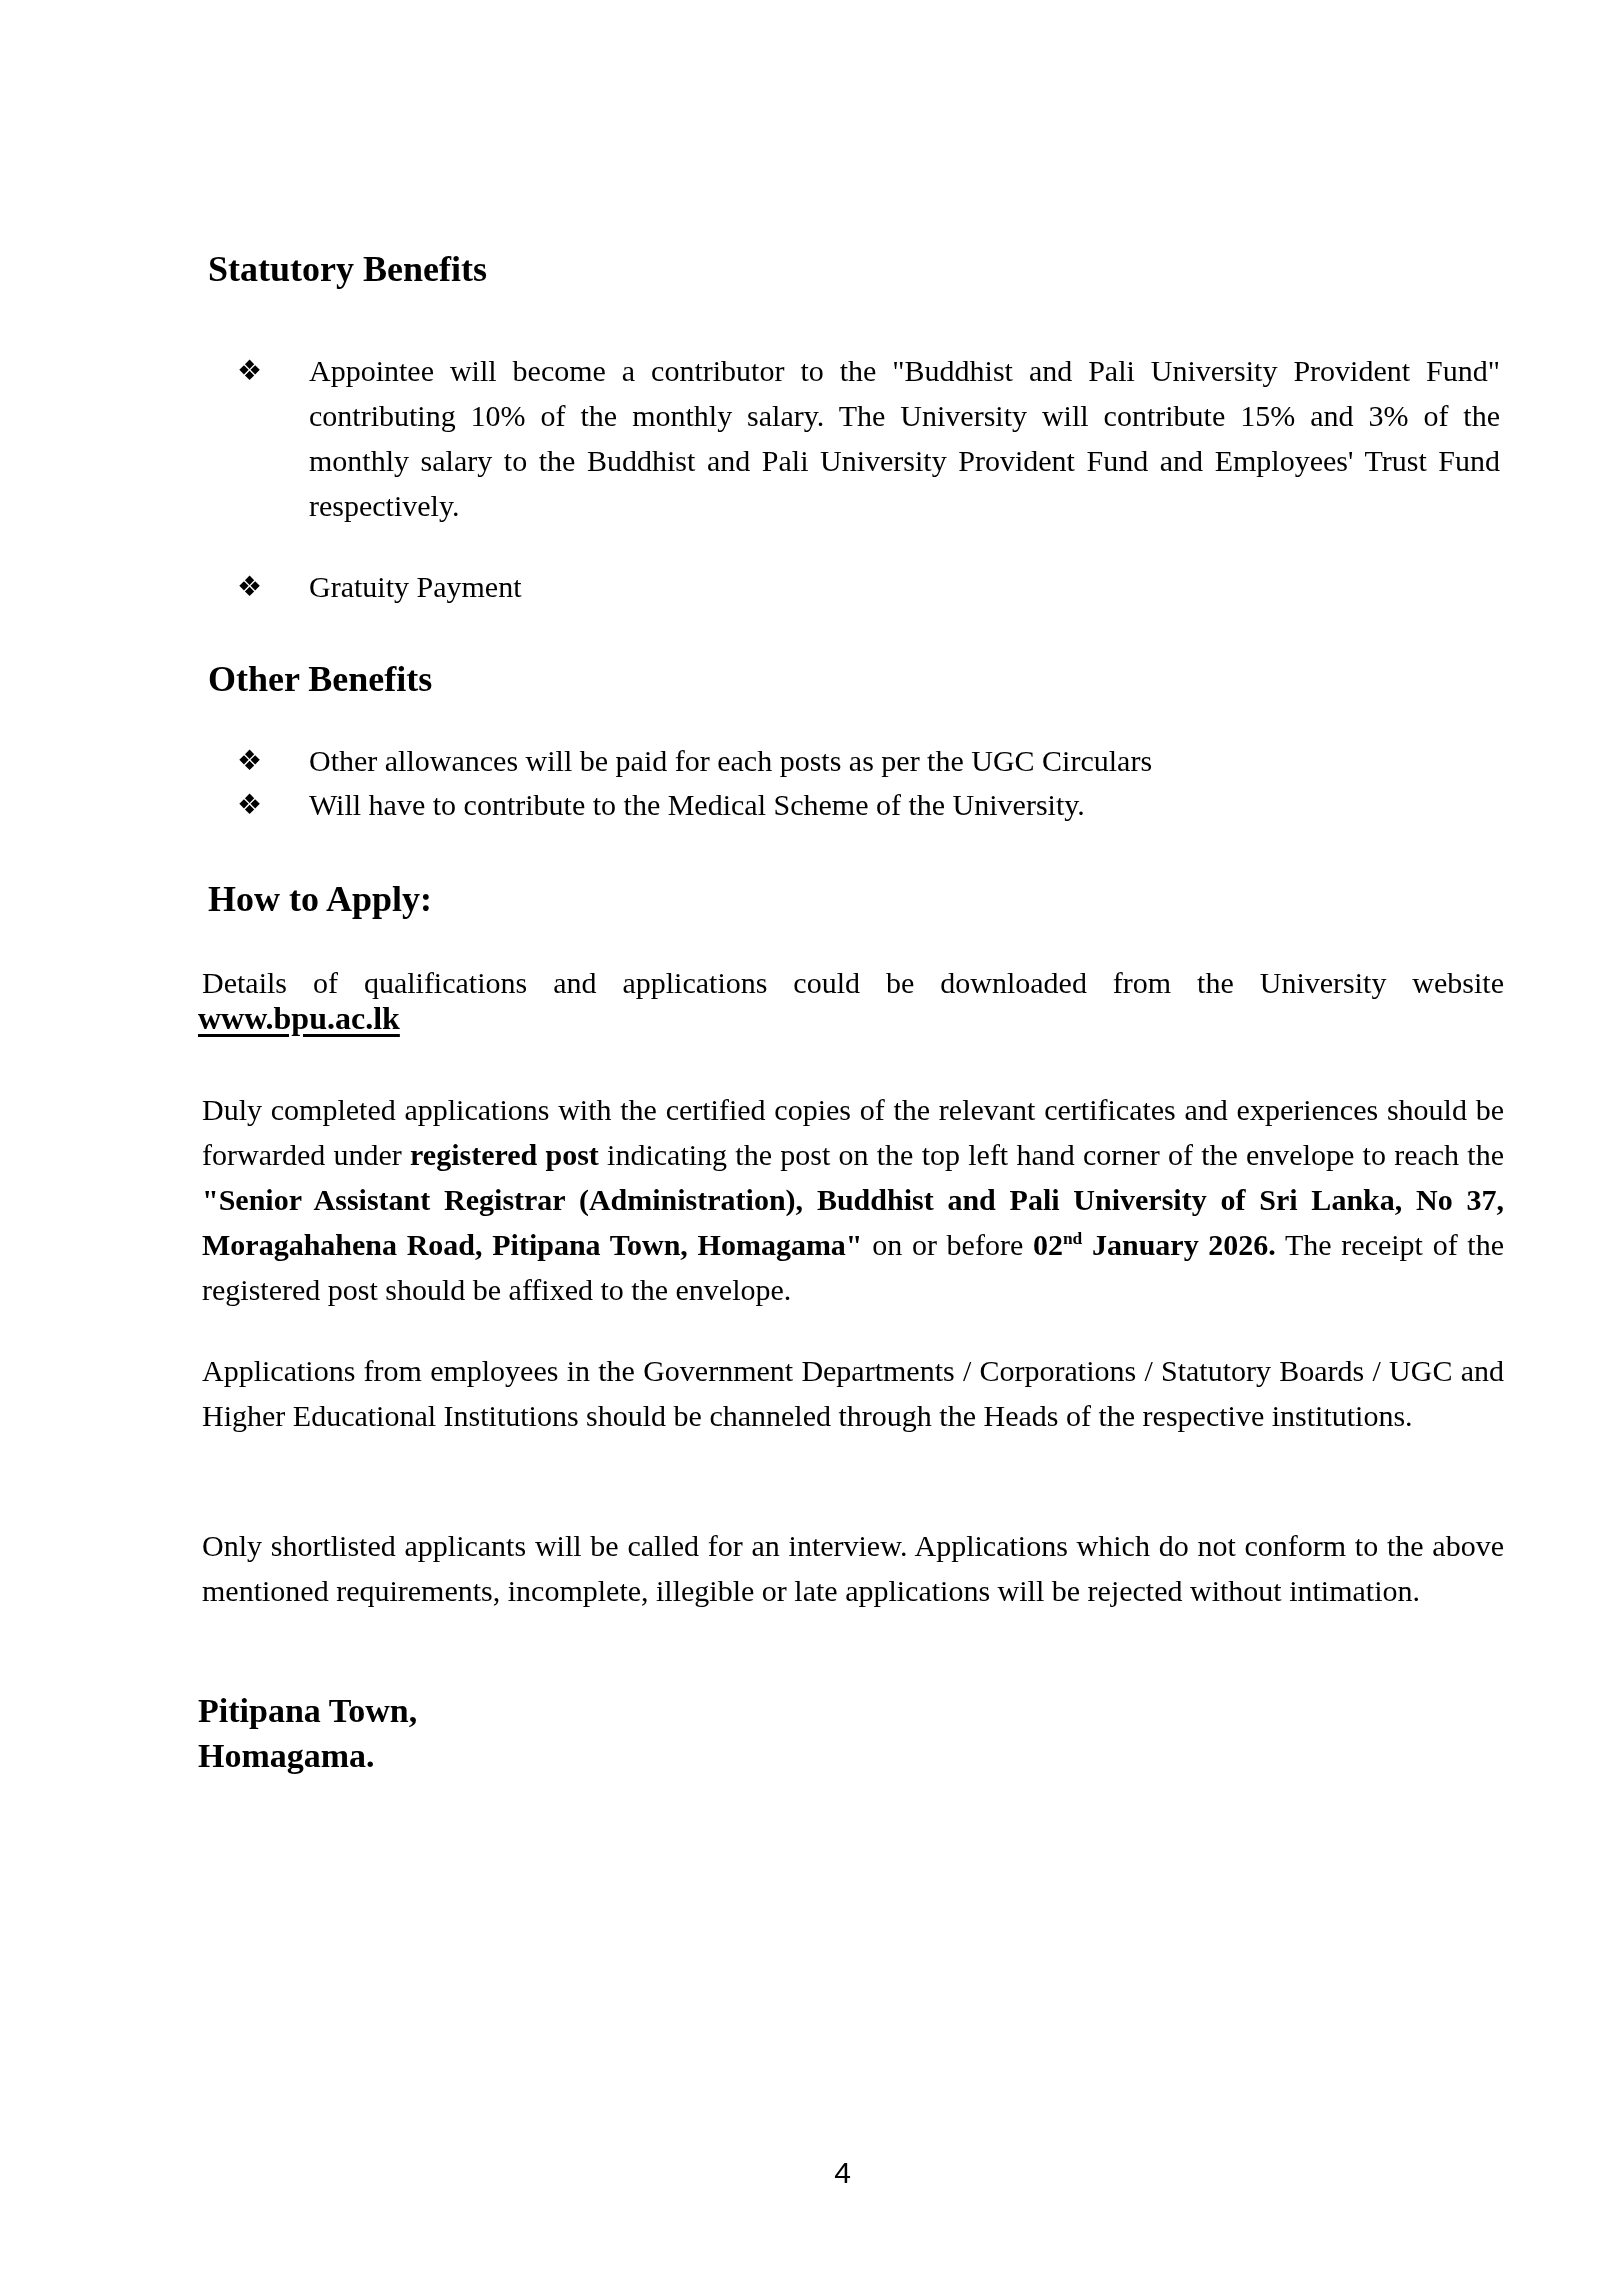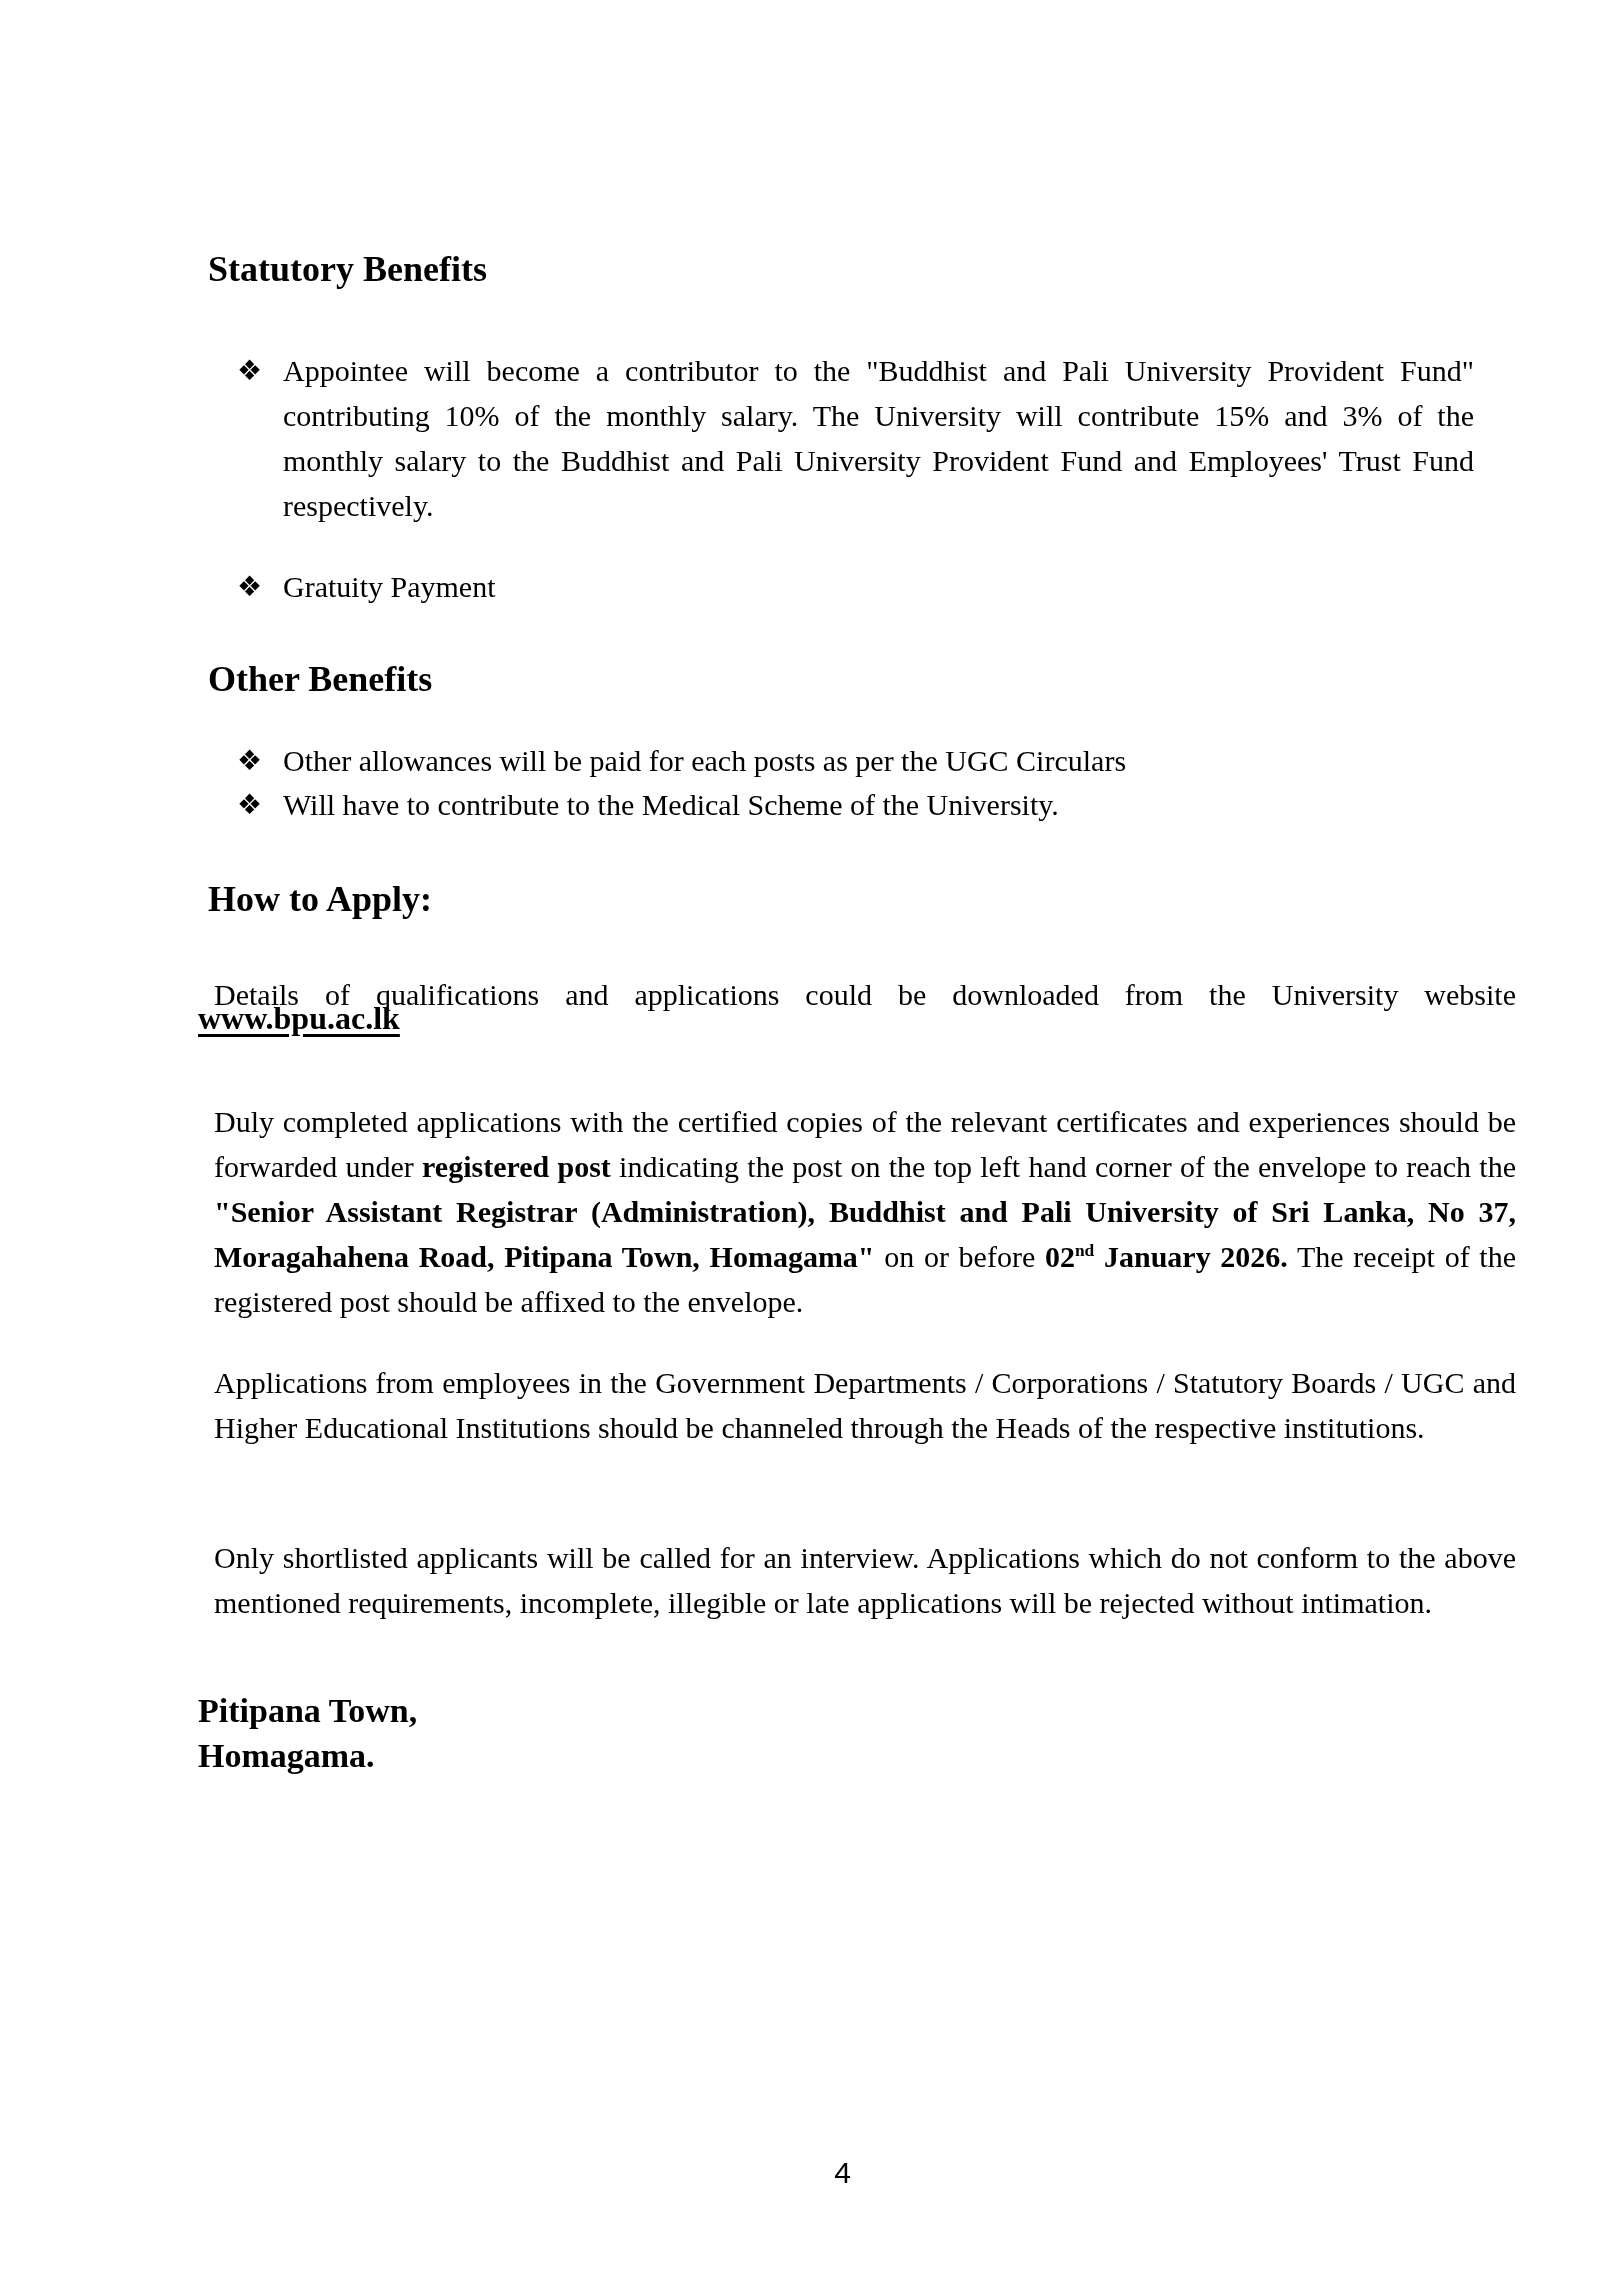--- a/index.html
+++ b/index.html
@@ -24,40 +24,40 @@
     font-weight: 700;
     line-height: 43px;
     margin: 10px;
   }
   .para {
     left: 198px;
     width: 1302px;
     font-size: 30px;
     line-height: 45px;
     text-align: justify;
-    margin: 16px;
+    margin: 4px;
   }
   .para.last-justify { text-align-last: justify; }
   .bullet-item {
     left: 198px;
     width: 1302px;
     font-size: 30px;
     line-height: 45px;
     margin: 0;
   }
   .bullet-item .bullet {
     position: absolute;
     left: 39px;
     top: 0;
     font-family: "DejaVu Sans", sans-serif;
     font-size: 28px;
     line-height: 45px;
   }
   .bullet-item .bullet-text {
-    margin-left: 85px;
+    margin-left: 111px;
     width: 1191px;
     text-align: justify;
   }
   .b, b { font-weight: 700; }
   sup {
     font-size: 0.58em;
     vertical-align: super;
     line-height: 0;
     font-weight: 700;
   }

